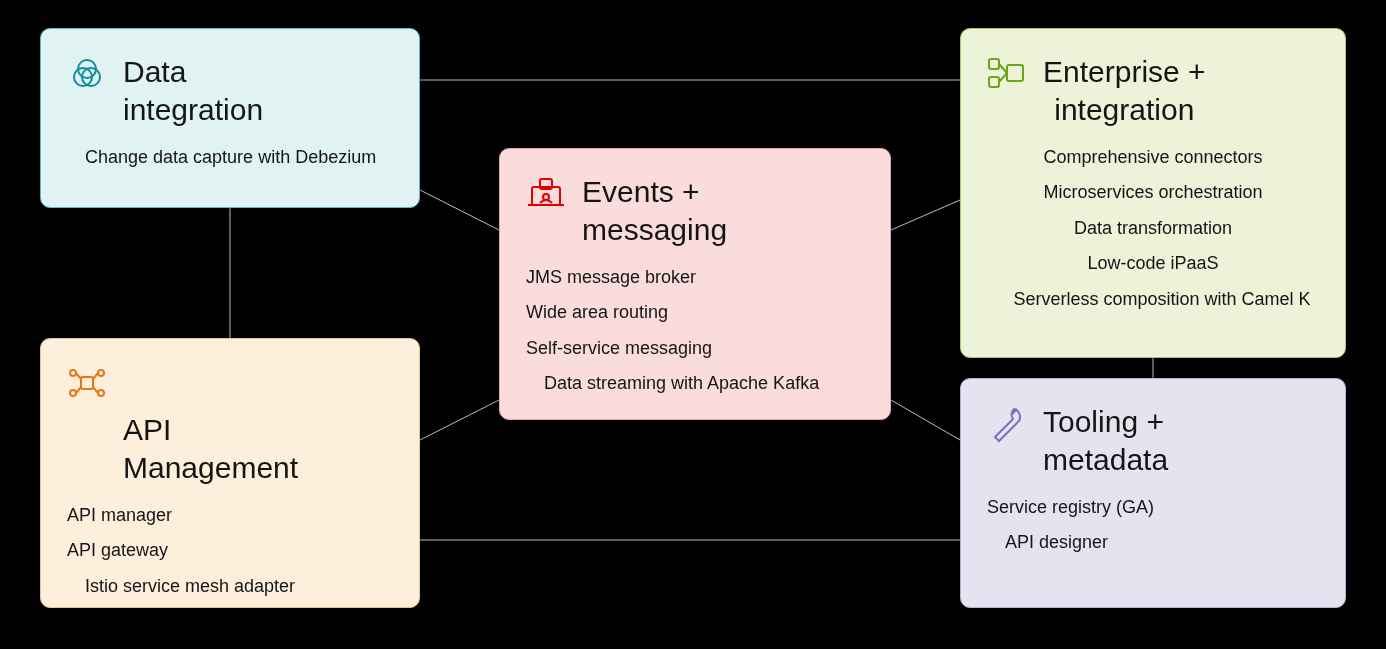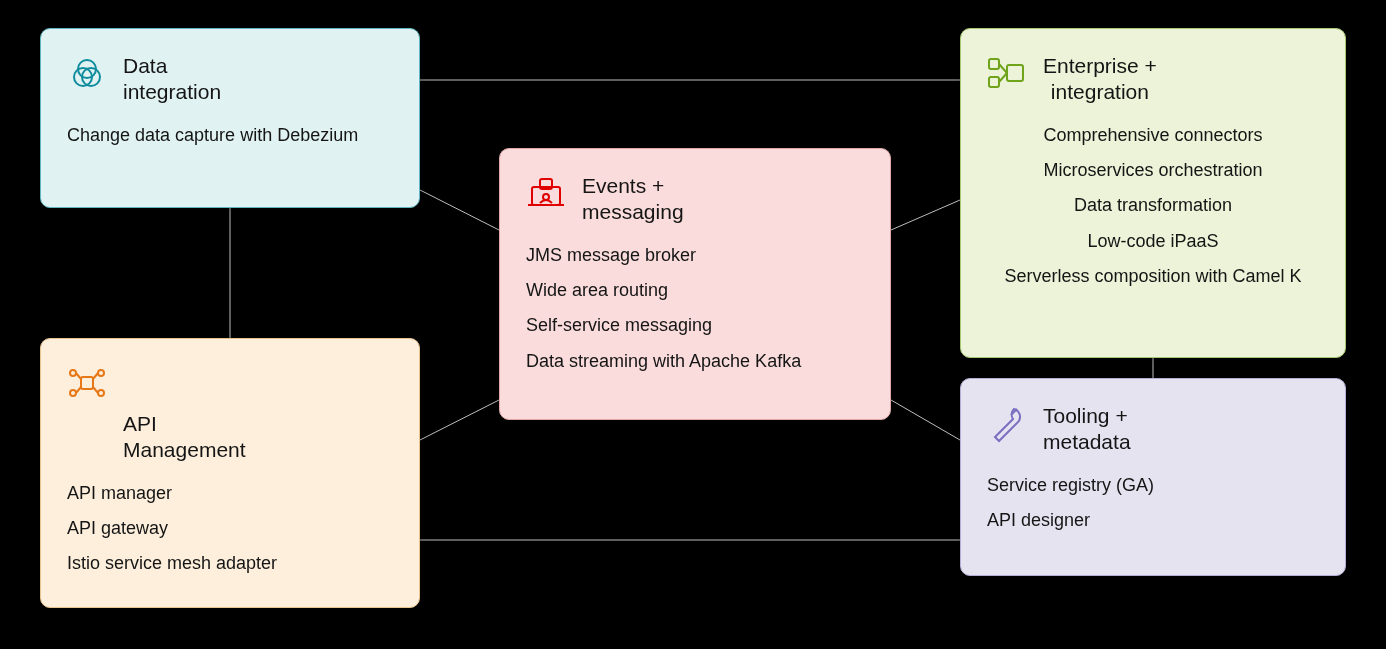--- a/index.html
+++ b/index.html
@@ -25,32 +25,32 @@
     z-index: 2;
     box-shadow: 0 1px 4px rgba(0,0,0,0.2);
   }
   .card-header {
     display: flex;
     align-items: flex-start;
     gap: 16px;
     margin-bottom: 18px;
   }
   .card-title {
-    font-size: 21px;
+    font-size: 30px;
     line-height: 1.25;
     font-weight: 400;
     color: #151515;
   }
   .card-item {
     font-size: 18px;
     line-height: 1.3;
     color: #151515;
     margin-bottom: 12px;
   }
-  .card-item:last-child { margin-bottom: 0; }
+  .card-item:last-child { margin-bottom: 0; margin-left: 18px; }
   .icon-box {
     width: 40px;
     height: 40px;
     flex-shrink: 0;
     display: flex;
     align-items: center;
     justify-content: center;
   }
 
   
@@ -74,21 +74,21 @@
     text-align: center;
   }
   .card-api {
     left: 40px; top: 338px;
     width: 380px; height: 270px;
     background: #fdefdc;
     border: 1px solid #e8c48f;
   }
   .card-tooling {
     left: 960px; top: 378px;
-    width: 386px; height: 198px;
+    width: 386px; height: 230px;
     background: #e6e3f1;
     border: 1px solid #b5afd4;
   }
 </style>
 </head>
 <body>
 
 <svg class="connectors">
   <g stroke="#bdbdbd" stroke-width="1" fill="none">
 

